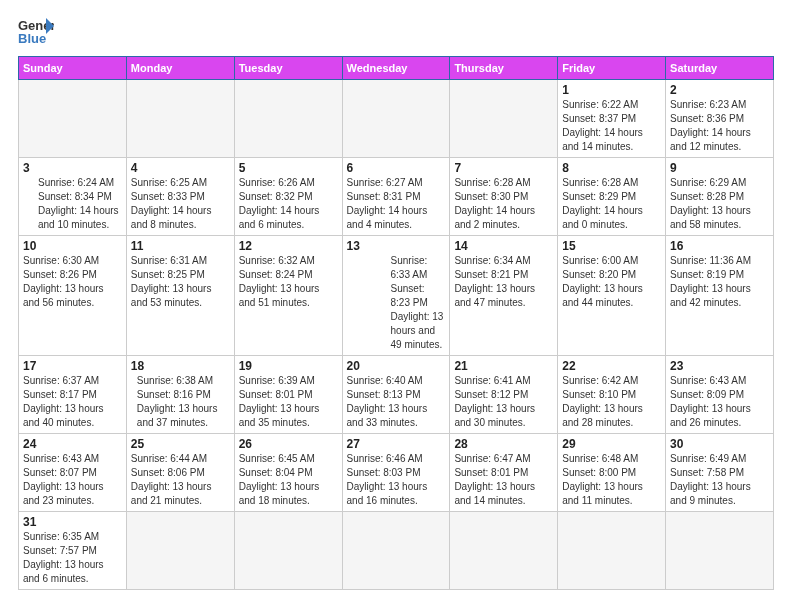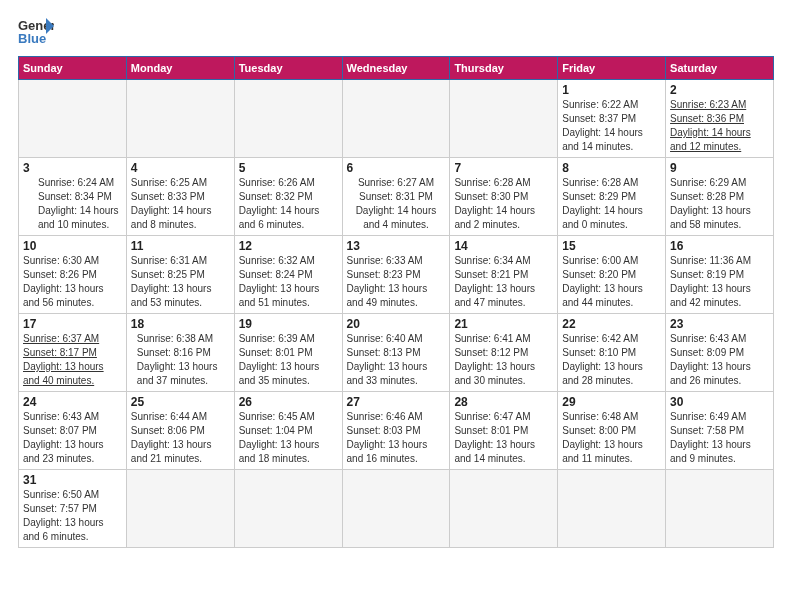--- a/index.html
+++ b/index.html
@@ -43,21 +43,21 @@
     .calendar-subtitle {
       font-size: 14px;
       color: #555;
     }
     .calendar {
       width: 100%;
       border-collapse: collapse;
       table-layout: fixed;
     }
     .calendar thead th {
-      background: #be185d;
+      background: #d946ef;
       color: #fff;
       font-size: 11px;
       font-weight: bold;
       padding: 5px 4px;
       text-align: left;
       border: 1px solid #2d68a8;
     }
     .calendar tbody td {
       border: 1px solid #ccc;
       vertical-align: top;
@@ -124,21 +124,21 @@
           <td class="empty"></td>
           <td class="empty"></td>
           <td>
             <span class="day-number">1</span>
             <div class="day-info" style="white-space: pre-line;">Sunrise: 6:22 AM
 Sunset: 8:37 PM
 Daylight: 14 hours and 14 minutes.</div>
           </td>
           <td>
             <span class="day-number">2</span>
-            <div class="day-info" style="white-space: pre-line; text-decoration: underline;">Sunrise: 6:23 AM
+            <div class="day-info" style="white-space: pre-line;">Sunrise: 6:23 AM
 Sunset: 8:36 PM
 Daylight: 14 hours and 12 minutes.</div>
           </td>
         </tr>
         <tr>
           <td>
             <span class="day-number">3</span>
             <div class="day-info" style="white-space: pre-line; margin-left: 15px;">Sunrise: 6:24 AM
 Sunset: 8:34 PM
 Daylight: 14 hours and 10 minutes.</div>
@@ -150,21 +150,21 @@
 Daylight: 14 hours and 8 minutes.</div>
           </td>
           <td>
             <span class="day-number">5</span>
             <div class="day-info" style="white-space: pre-line;">Sunrise: 6:26 AM
 Sunset: 8:32 PM
 Daylight: 14 hours and 6 minutes.</div>
           </td>
           <td>
             <span class="day-number">6</span>
-            <div class="day-info" style="white-space: pre-line; text-align: center;">Sunrise: 6:27 AM
+            <div class="day-info" style="white-space: pre-line;">Sunrise: 6:27 AM
 Sunset: 8:31 PM
 Daylight: 14 hours and 4 minutes.</div>
           </td>
           <td>
             <span class="day-number">7</span>
             <div class="day-info" style="white-space: pre-line;">Sunrise: 6:28 AM
 Sunset: 8:30 PM
 Daylight: 14 hours and 2 minutes.</div>
           </td>
           <td>
@@ -194,21 +194,21 @@
 Daylight: 13 hours and 53 minutes.</div>
           </td>
           <td>
             <span class="day-number">12</span>
             <div class="day-info" style="white-space: pre-line;">Sunrise: 6:32 AM
 Sunset: 8:24 PM
 Daylight: 13 hours and 51 minutes.</div>
           </td>
           <td>
             <span class="day-number">13</span>
-            <div class="day-info" style="white-space: pre-line;">Sunrise: 6:33 AM
+            <div class="day-info" style="white-space: pre-line; margin-left: 44px;">Sunrise: 6:33 AM
 Sunset: 8:23 PM
 Daylight: 13 hours and 49 minutes.</div>
           </td>
           <td>
             <span class="day-number">14</span>
             <div class="day-info" style="white-space: pre-line;">Sunrise: 6:34 AM
 Sunset: 8:21 PM
 Daylight: 13 hours and 47 minutes.</div>
           </td>
           <td>
@@ -220,21 +220,21 @@
           <td>
             <span class="day-number">16</span>
             <div class="day-info" style="white-space: pre-line;">Sunrise: 11:36 AM
 Sunset: 8:19 PM
 Daylight: 13 hours and 42 minutes.</div>
           </td>
         </tr>
         <tr>
           <td>
             <span class="day-number">17</span>
-            <div class="day-info" style="white-space: pre-line; text-decoration: underline;">Sunrise: 6:37 AM
+            <div class="day-info" style="white-space: pre-line;">Sunrise: 6:37 AM
 Sunset: 8:17 PM
 Daylight: 13 hours and 40 minutes.</div>
           </td>
           <td>
             <span class="day-number">18</span>
             <div class="day-info" style="white-space: pre-line; margin-left: 6px;">Sunrise: 6:38 AM
 Sunset: 8:16 PM
 Daylight: 13 hours and 37 minutes.</div>
           </td>
           <td>
@@ -277,21 +277,21 @@
           </td>
           <td>
             <span class="day-number">25</span>
             <div class="day-info" style="white-space: pre-line;">Sunrise: 6:44 AM
 Sunset: 8:06 PM
 Daylight: 13 hours and 21 minutes.</div>
           </td>
           <td>
             <span class="day-number">26</span>
             <div class="day-info" style="white-space: pre-line;">Sunrise: 6:45 AM
-Sunset: 1:04 PM
+Sunset: 8:04 PM
 Daylight: 13 hours and 18 minutes.</div>
           </td>
           <td>
             <span class="day-number">27</span>
             <div class="day-info" style="white-space: pre-line;">Sunrise: 6:46 AM
 Sunset: 8:03 PM
 Daylight: 13 hours and 16 minutes.</div>
           </td>
           <td>
             <span class="day-number">28</span>
@@ -308,21 +308,21 @@
           <td>
             <span class="day-number">30</span>
             <div class="day-info" style="white-space: pre-line;">Sunrise: 6:49 AM
 Sunset: 7:58 PM
 Daylight: 13 hours and 9 minutes.</div>
           </td>
         </tr>
         <tr class="last-row">
           <td>
             <span class="day-number">31</span>
-            <div class="day-info" style="white-space: pre-line;">Sunrise: 6:50 AM
+            <div class="day-info" style="white-space: pre-line;">Sunrise: 6:35 AM
 Sunset: 7:57 PM
 Daylight: 13 hours and 6 minutes.</div>
           </td>
           <td class="empty"></td>
           <td class="empty"></td>
           <td class="empty"></td>
           <td class="empty"></td>
           <td class="empty"></td>
           <td class="empty"></td>
         </tr>

